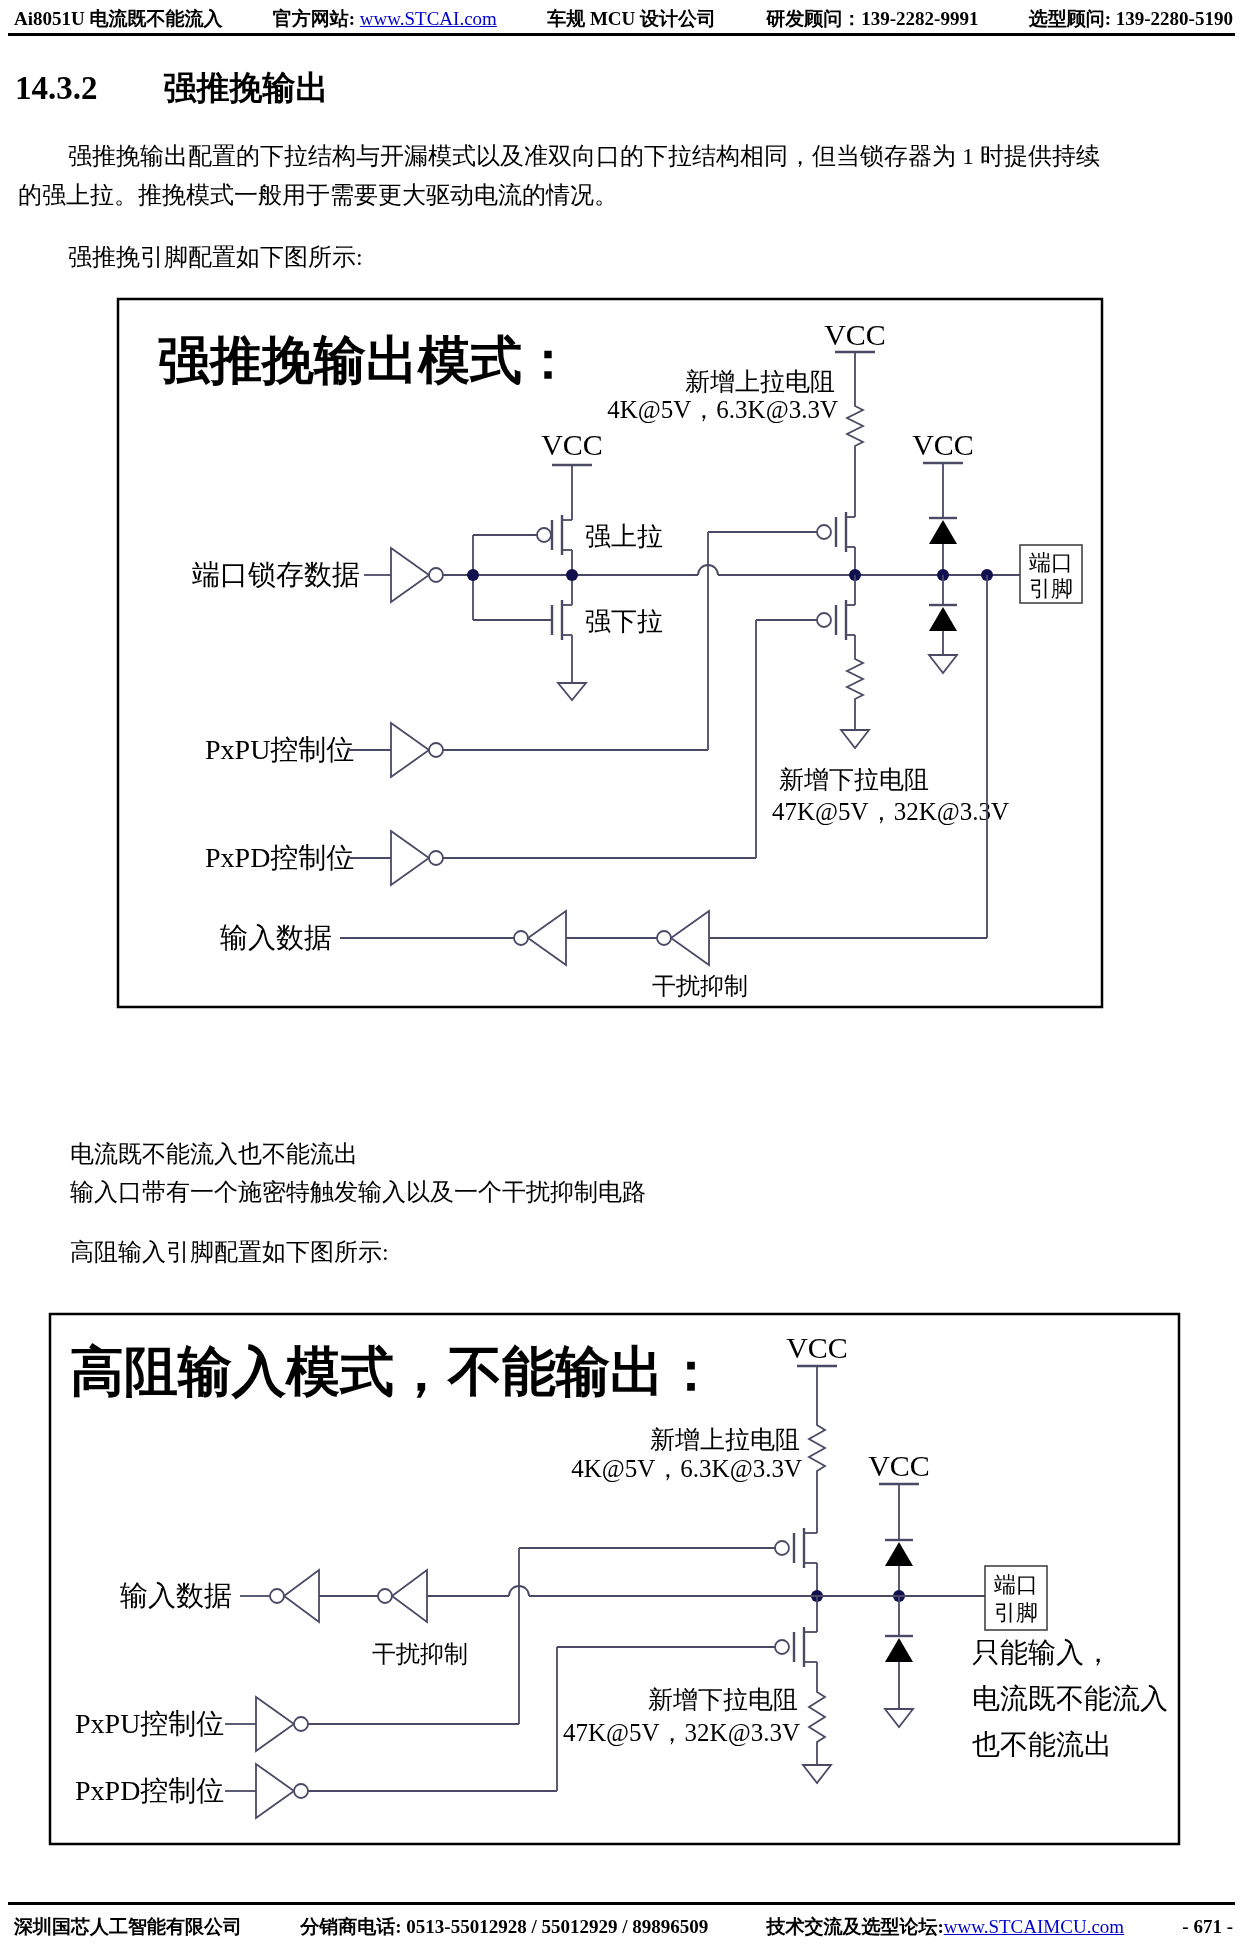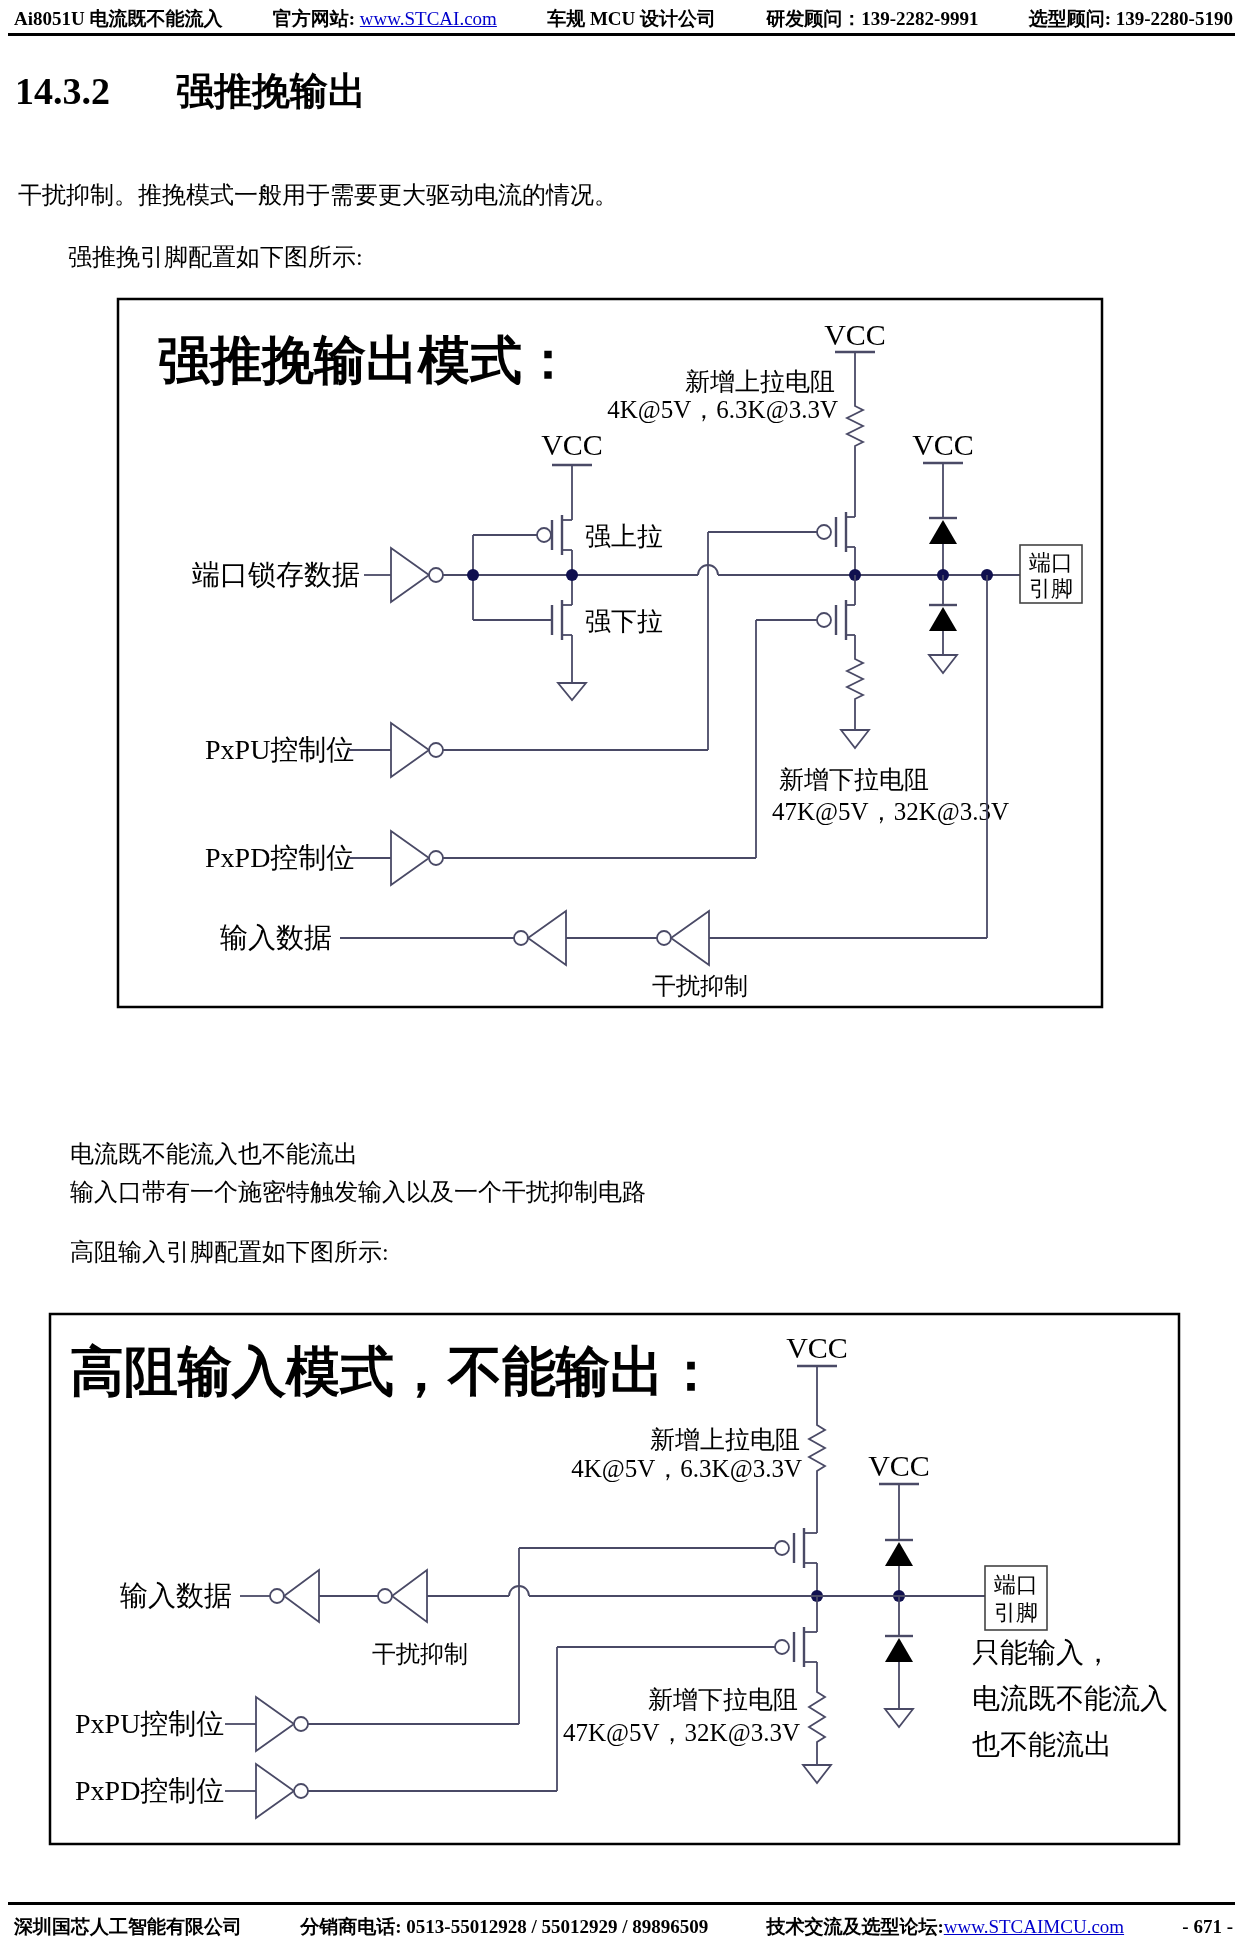--- a/index.html
+++ b/index.html
@@ -5,21 +5,21 @@
   html,body{margin:0;padding:0;background:#fff;}
   #page{position:relative;width:1243px;height:1950px;background:#ffffff;overflow:hidden;
         font-family:"Liberation Serif","DejaVu Serif",serif;color:#000;}
   .abs{position:absolute;}
   
   .bar{left:14px;right:10px;display:flex;justify-content:space-between;align-items:baseline;
        font-size:19px;font-weight:bold;white-space:nowrap;}
   .rule{left:8px;right:8px;height:3px;background:#000;}
   a.link{color:#0000cc;text-decoration:underline;font-weight:normal;cursor:pointer;}
   
-  .h-sec{font-size:38px;font-weight:bold;white-space:nowrap;font-family:Liberation Serif, serif;}
+  .h-sec{font-size:33px;font-weight:bold;white-space:nowrap;font-family:Liberation Serif, serif;}
   .h-sec .num{display:inline-block;}
   .h-sec .ttl{display:inline-block;margin-left:66px;}
   .body-line{font-size:24px;white-space:nowrap;}
   
   svg{position:absolute;overflow:visible;}
   .ln{stroke:#4a4a66;stroke-width:1.8;fill:none;}
   .ln2{stroke:#4a4a66;stroke-width:2.4;fill:none;}
   .sym{stroke:#4a4a66;stroke-width:1.8;fill:#fff;}
   .dot{fill:#10104f;stroke:none;}
   .diode{fill:#000;stroke:none;}
@@ -51,21 +51,22 @@
     </span>
     <span>车规 MCU 设计公司</span>
     <span>研发顾问：139-2282-9991</span>
     <span>选型顾问: 139-2280-5190</span>
   </div>
   <div class="abs rule" style="top:33px;"></div>
 
   <div class="abs h-sec" style="left:15px;top:66px;">
     <span class="num">14.3.2</span><span class="ttl">强推挽输出</span>
   </div>
-  <div class="abs body-line" style="left:18px;top:179px;">干扰抑制。推挽模式一般用于需要更大驱动电流的情况。</div>
+  <div class="abs body-line" style="left:68px;top:140px;">强推挽输出配置的下拉结构与开漏模式以及准双向口的下拉结构相同，但当锁存器为 1 时提供持续</div>
+  <div class="abs body-line" style="left:18px;top:179px;">的强上拉。推挽模式一般用于需要更大驱动电流的情况。</div>
   <div class="abs body-line" style="left:68px;top:241px;">强推挽引脚配置如下图所示:</div>
 
   <svg style="left:117px;top:298px;" width="986" height="710" viewBox="117 298 986 710">
     <rect x="118" y="299" width="984" height="708" class="boxline"></rect>
     <text x="158" y="378" class="t-title">强推挽输出模式：</text>
 
     <text x="360" y="584" class="t-lbl anchor-end">端口锁存数据</text>
     <line x1="364" y1="575" x2="391" y2="575" class="ln"></line>
     <polygon points="391,548 391,602 429,575" class="sym"></polygon>
     <circle cx="436" cy="575" r="7" class="sym"></circle>

